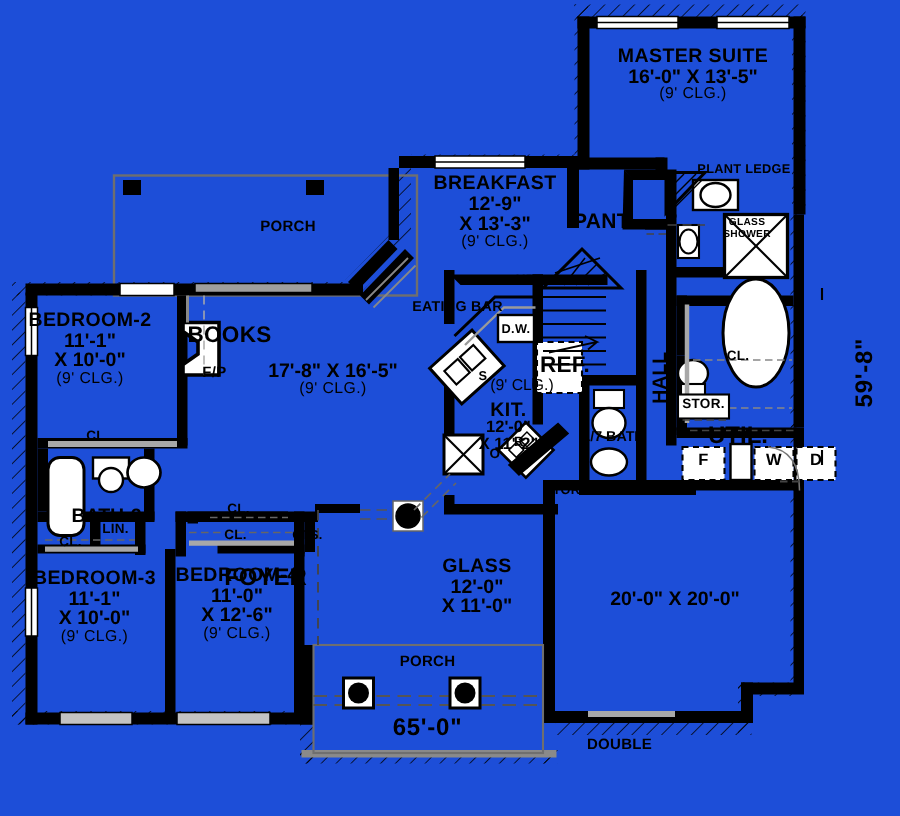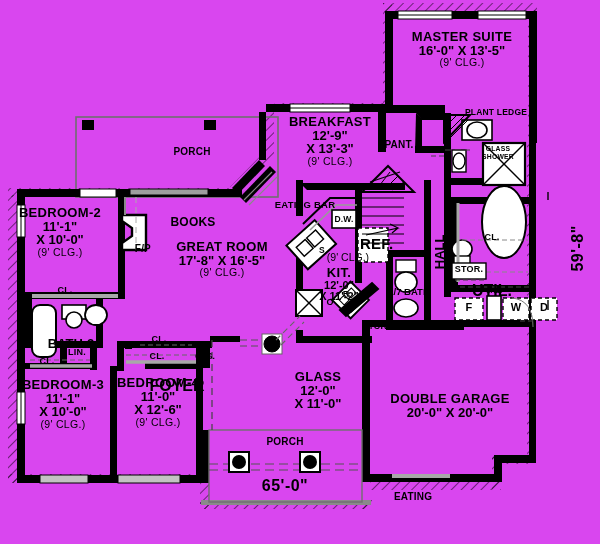--- a/index.html
+++ b/index.html
@@ -1,17 +1,17 @@
 <!DOCTYPE html>
 <html><head>
 <meta charset="utf-8">
 <style>
   html,body{margin:0;padding:0;background:#fff;}
   body{width:600px;height:544px;font-family:"Liberation Sans",sans-serif;color:#000;}
-  #plan{position:relative;width:600px;height:544px;overflow:hidden;background:#d946ef;}
+  #plan{position:relative;width:600px;height:544px;overflow:hidden;background:#1d4ed8;}
   .lbl{position:absolute;text-align:center;white-space:nowrap;line-height:1.05;font-weight:bold;}
   .rm{font-size:13px;letter-spacing:.3px;}
   .rm .dim{font-weight:bold;font-size:13px;display:block;letter-spacing:0;}
   .rm .clg{font-weight:normal;font-size:10.5px;display:block;}
   .sm{font-size:9px;font-weight:bold;letter-spacing:.2px;}
   .smb{font-size:10px;font-weight:bold;}
   .dimtxt{font-size:16px;font-weight:bold;letter-spacing:.5px;}
   .vert{transform:rotate(-90deg);transform-origin:center center;}
   svg{position:absolute;left:0;top:0;}
 </style>
@@ -365,21 +365,20 @@
 </div>
 
 <div class="lbl rm" style="left:18px;top:206px;width:84px;">
   <span>BEDROOM-2</span>
   <span class="dim">11'-1"</span>
   <span class="dim">X 10'-0"</span>
   <span class="clg">(9' CLG.)</span>
 </div>
 
 <div class="lbl rm" style="left:148px;top:240px;width:148px;">
-  <span>GREAT ROOM</span>
   <span class="dim">17'-8" X 16'-5"</span>
   <span class="clg">(9' CLG.)</span>
 </div>
 
 <div class="lbl rm" style="left:305px;top:266px;width:68px;font-size:13px;">
   <span>KIT.</span>
   <span class="dim" style="font-size:11px;">12'-0"</span>
   <span class="dim" style="font-size:11px;">X 11'-2"</span>
 </div>
 <div class="lbl clg" style="left:318px;top:252px;width:60px;font-size:10.5px;font-weight:normal;">(9' CLG.)</div>
@@ -399,52 +398,51 @@
   <span class="clg">(9' CLG.)</span>
 </div>
 
 <div class="lbl rm" style="left:272px;top:370px;width:92px;">
   <span>GLASS</span>
   <span class="dim">12'-0"</span>
   <span class="dim">X 11'-0"</span>
 </div>
 
 <div class="lbl rm" style="left:385px;top:392px;width:130px;">
-  <span>DOUBLE GARAGE</span>
   <span class="dim">20'-0" X 20'-0"</span>
 </div>
 
 <div class="lbl smb" style="left:36px;top:337px;width:70px;font-size:13px;">BATH-2</div>
 
 <div class="lbl smb" style="left:148px;top:378px;width:58px;font-size:16px;">FOYER</div>
 
 <div class="lbl smb" style="left:382px;top:287px;width:54px;font-size:9.5px;">1/7 BATH</div>
 
 <div class="lbl smb vert" style="left:410px;top:245px;width:60px;font-size:13px;">HALL</div>
 
 <div class="lbl smb" style="left:462px;top:283px;width:60px;font-size:16px;">UTIL.</div>
 
 <div class="lbl sm" style="left:157px;top:147px;width:70px;font-size:10px;">PORCH</div>
 <div class="lbl sm" style="left:250px;top:437px;width:70px;font-size:10px;">PORCH</div>
-<div class="lbl sm" style="left:125px;top:216px;width:48px;font-size:12px;padding-left:44px;">BOOKS</div>
+<div class="lbl sm" style="left:125px;top:216px;width:48px;font-size:15px;">BOOKS</div>
 <div class="lbl sm" style="left:121px;top:244px;width:30px;font-size:10px;text-align:right;">F/P</div>
 <div class="lbl sm" style="left:265px;top:200px;width:80px;font-size:9.5px;">EATING BAR</div>
 <div class="lbl sm" style="left:330px;top:215px;width:28px;font-size:8.5px;">D.W.</div>
 <div class="lbl sm" style="left:316px;top:246px;width:12px;font-size:8.5px;font-weight:bold;">S</div>
 <div class="lbl sm" style="left:324px;top:298px;width:12px;font-size:9px;font-weight:bold;">O</div>
 <div class="lbl sm" style="left:340px;top:290px;width:12px;font-size:9px;font-weight:bold;">R</div>
 <div class="lbl sm" style="left:360px;top:236px;width:28px;font-size:15px;font-weight:bold;">REF.</div>
 <div class="lbl sm" style="left:340px;top:182px;width:22px;font-size:9px;">UP.</div>
-<div class="lbl sm" style="left:382px;top:140px;width:34px;font-size:10px;font-weight:bold;">PANT.</div>
+<div class="lbl sm" style="left:382px;top:140px;width:34px;font-size:14px;font-weight:bold;">PANT.</div>
 <div class="lbl sm" style="left:458px;top:108px;width:76px;font-size:8.5px;">PLANT LEDGE</div>
 <div class="lbl sm" style="left:478px;top:145px;width:40px;font-size:6.8px;font-weight:bold;">GLASS</div>
 <div class="lbl sm" style="left:478px;top:153px;width:40px;font-size:6.8px;font-weight:bold;">SHOWER</div>
 <div class="lbl sm" style="left:358px;top:322px;width:36px;font-size:8.5px;">STOR.</div>
 <div class="lbl sm" style="left:452px;top:265px;width:34px;font-size:9px;font-weight:bold;">STOR.</div>
-<div class="lbl sm" style="left:378px;top:492px;width:70px;font-size:10px;">EATING</div>
+<div class="lbl sm" style="left:378px;top:492px;width:70px;font-size:10px;">DOUBLE</div>
 <div class="lbl sm" style="left:472px;top:233px;width:40px;font-size:9px;">CL.</div>
 <div class="lbl sm" style="left:48px;top:286px;width:34px;font-size:9px;">CL.</div>
 <div class="lbl sm" style="left:30px;top:357px;width:34px;font-size:9px;">CL.</div>
 <div class="lbl sm" style="left:140px;top:352px;width:34px;font-size:9px;">CL.</div>
 <div class="lbl sm" style="left:144px;top:335px;width:30px;font-size:9px;">CL.</div>
 <div class="lbl sm" style="left:63px;top:348px;width:28px;font-size:9px;">LIN.</div>
 <div class="lbl sm" style="left:480px;top:288px;width:28px;font-size:6.5px;font-weight:bold;">CAB.</div>
 <div class="lbl sm" style="left:459px;top:302px;width:20px;font-size:11px;font-weight:bold;">F</div>
 <div class="lbl sm" style="left:506px;top:302px;width:20px;font-size:11px;font-weight:bold;">W</div>
 <div class="lbl sm" style="left:534px;top:302px;width:20px;font-size:11px;font-weight:bold;">D</div>

